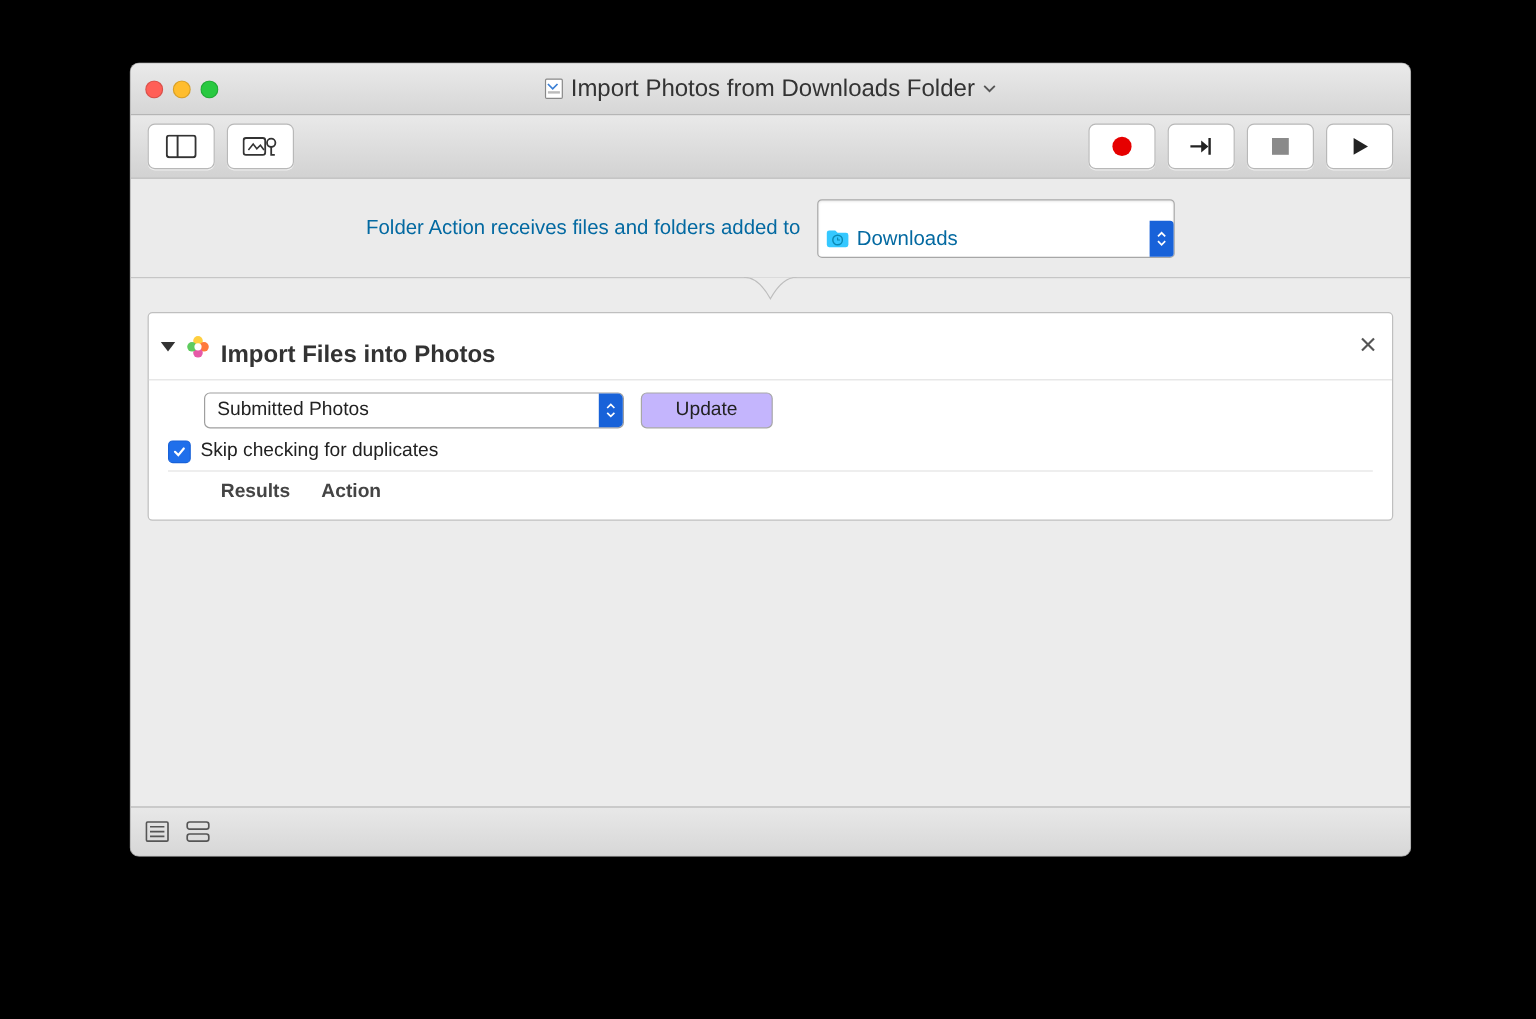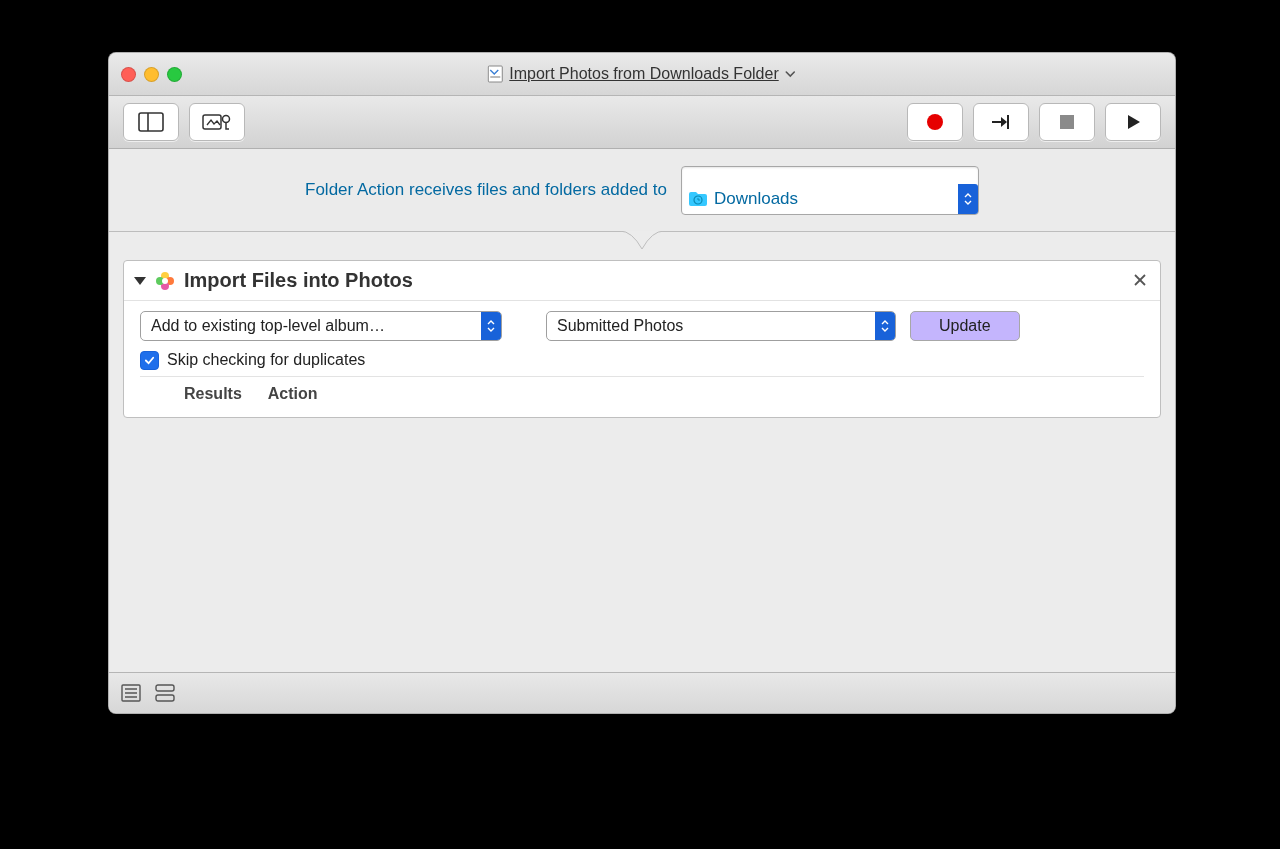--- a/index.html
+++ b/index.html
@@ -53,23 +53,22 @@
   .tl.yellow { background:#ffbd2e; }
   .tl.green { background:#28c940; }
 
   .title-center {
     position: absolute;
     left: 50%;
     transform: translateX(-50%);
     display: flex;
     align-items: center;
     gap: 6px;
-    font-size: 16px;
+    font-size: 20px;
     color: #333;
-    text-decoration: underline;
   }
   .title-center svg { flex-shrink:0; }
 
   
   .toolbar {
     height: 52px;
     background: linear-gradient(to bottom, #e9e9e9 0%, #d2d2d2 100%);
     border-bottom: 1px solid #b0b0b0;
     display: flex;
     align-items: center;
@@ -169,20 +168,21 @@
   .disclosure {
     width: 0; height: 0;
     border-left: 6px solid transparent;
     border-right: 6px solid transparent;
     border-top: 8px solid #333;
   }
   .action-title {
     font-size: 20px;
     font-weight: 600;
     color: #333;
+    margin-top: 16px;
   }
   .action-close {
     margin-left: auto;
     font-size: 16px;
     color: #555;
     padding: 0 4px;
   }
 
   .action-body {
     padding: 10px 16px 4px 16px;
@@ -372,29 +372,20 @@
         <span class="action-close">
           <svg width="12" height="12" viewBox="0 0 12 12">
             <line x1="1" y1="1" x2="11" y2="11" stroke="#555" stroke-width="1.8"></line>
             <line x1="11" y1="1" x2="1" y2="11" stroke="#555" stroke-width="1.8"></line>
           </svg>
         </span>
       </div>
 
       <div class="action-body">
         <div class="row">
-          <div class="popup album">
-            <span>Add to existing top-level album…</span>
-            <div class="popup-arrows">
-              <svg width="10" height="16" viewBox="0 0 10 16">
-                <path d="M2 6 L5 3 L8 6" stroke="#fff" stroke-width="1.4" fill="none"></path>
-                <path d="M2 10 L5 13 L8 10" stroke="#fff" stroke-width="1.4" fill="none"></path>
-              </svg>
-            </div>
-          </div>
           <div class="popup target">
             <span>Submitted Photos</span>
             <div class="popup-arrows">
               <svg width="10" height="16" viewBox="0 0 10 16">
                 <path d="M2 6 L5 3 L8 6" stroke="#fff" stroke-width="1.4" fill="none"></path>
                 <path d="M2 10 L5 13 L8 10" stroke="#fff" stroke-width="1.4" fill="none"></path>
               </svg>
             </div>
           </div>
           <div class="push-btn">

